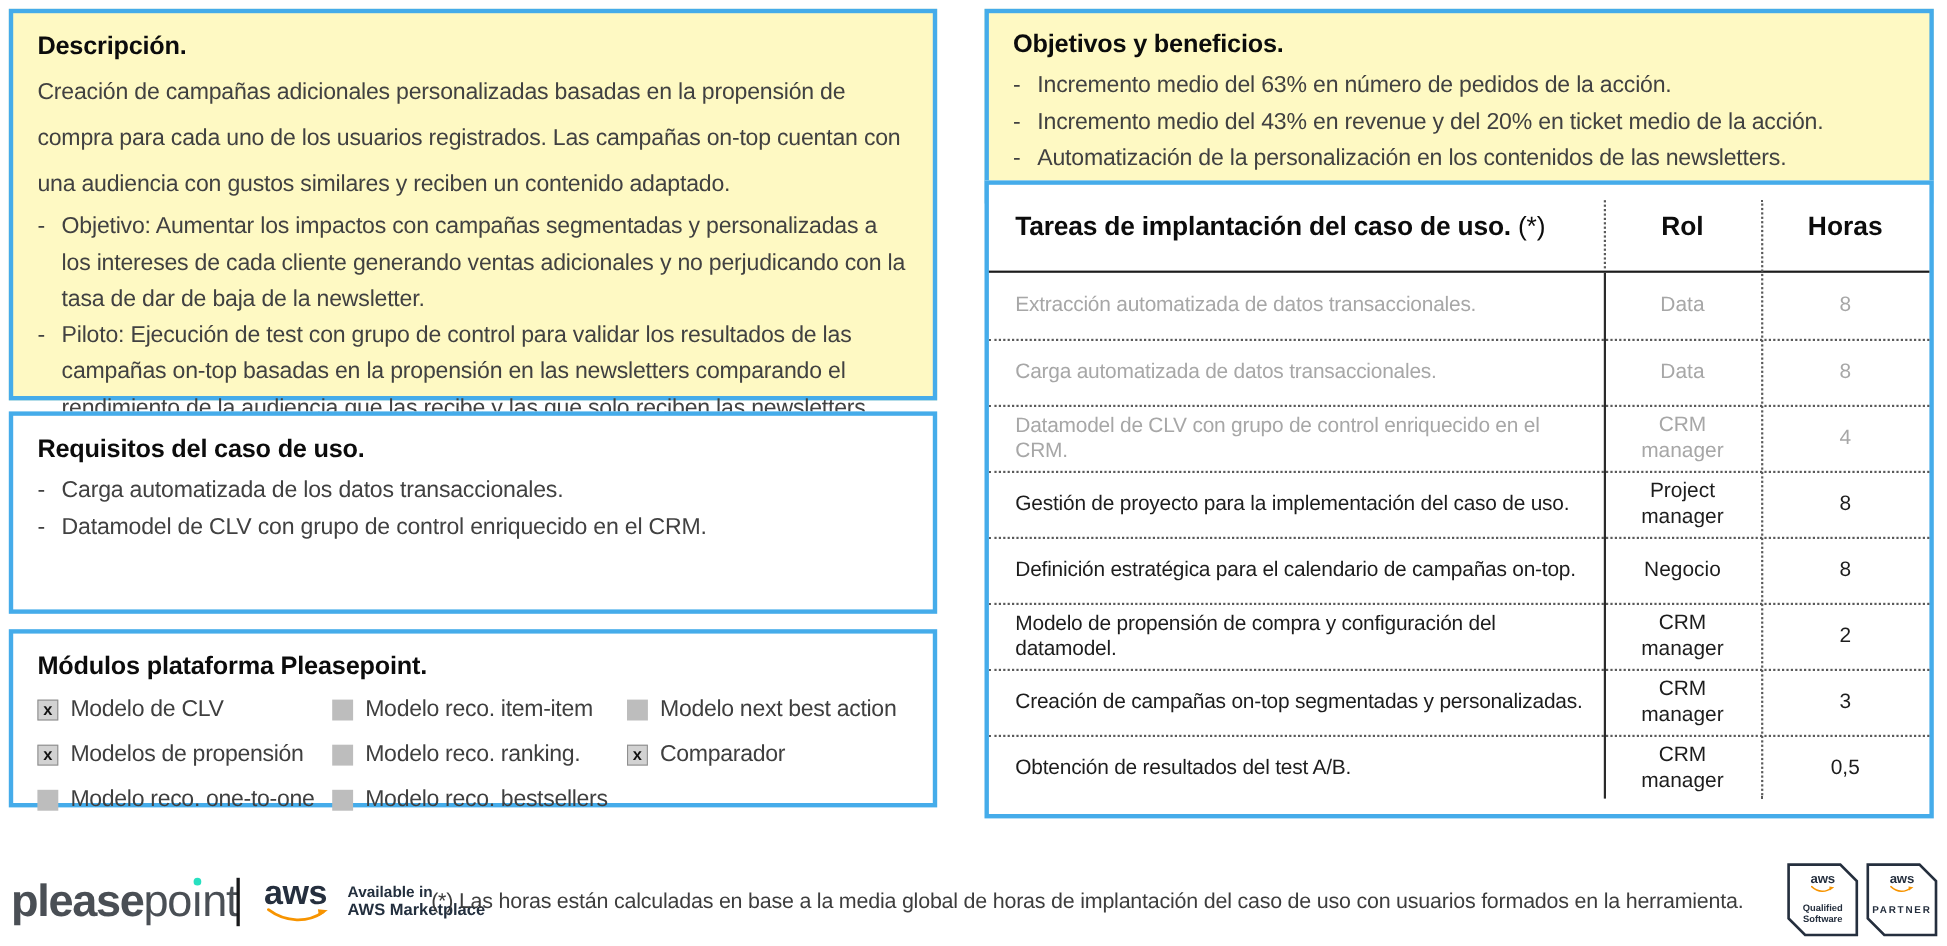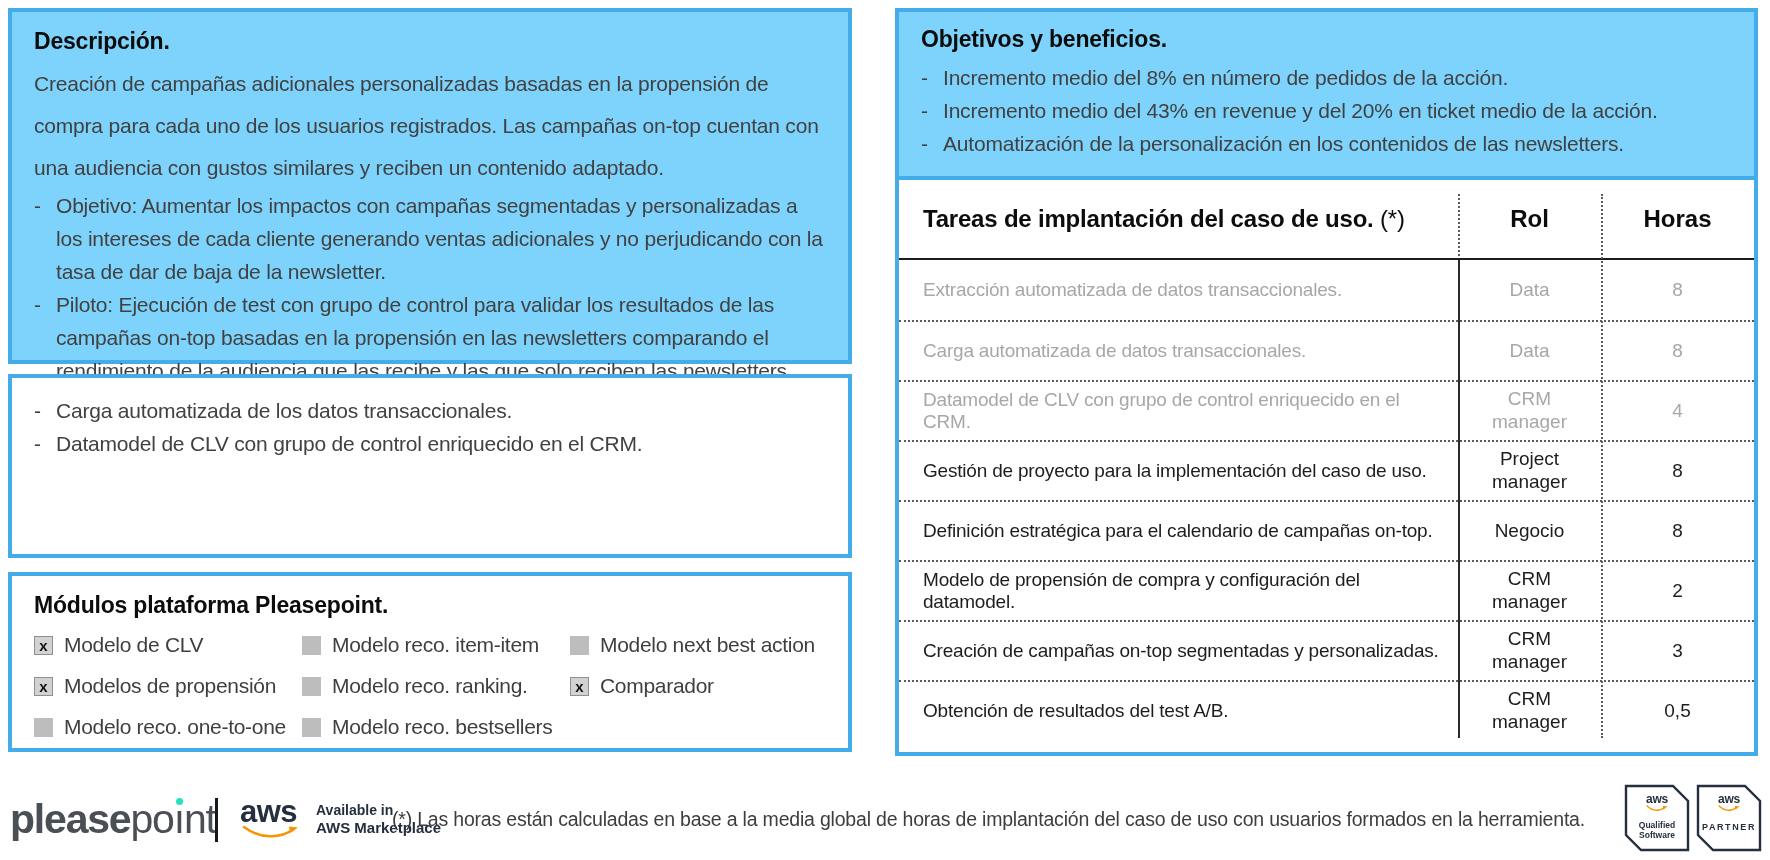--- a/index.html
+++ b/index.html
@@ -2,26 +2,26 @@
 <html><head>
 <meta charset="utf-8">
 <style>
   * { margin:0; padding:0; box-sizing:border-box; }
   html,body { background:#ffffff; }
   body { font-family:"Liberation Sans","DejaVu Sans",sans-serif; }
   .canvas { position:relative; width:1770px; height:860px; background:#fff; overflow:hidden; }
 
   
   .box { position:absolute; border:4px solid #45ACEA; background:#fff; }
-  .box.filled { background:#7dd3fc; }
+  .box.filled { background:#fef9c3; }
   .box-desc  { left:8px;  top:8px;   width:844px; height:356px; padding:16px 22px; }
   .box-req   { left:8px;  top:374px; width:844px; height:184px; padding:16px 22px; }
-  .box-mod   { left:8px;  top:572px; width:844px; height:180px; padding:16px 22px; }
+  .box-mod   { left:8px;  top:572px; width:844px; height:162px; padding:16px 22px; }
   .box-obj   { left:895px; top:8px;  width:863px; height:177px; padding:14px 22px; }
-  .box-table { left:895px; top:176px; width:863px; height:580px; }
+  .box-table { left:895px; top:164px; width:863px; height:580px; }
 
   .title { font-size:23px; font-weight:700; color:#0c0c0c; letter-spacing:-0.2px; margin-bottom:8px; }
   .body-text { font-size:21px; color:#414141; line-height:42px; letter-spacing:-0.2px; }
   .bullets { margin-top:0; }
   .bullet { display:flex; font-size:21px; color:#414141; line-height:33px; letter-spacing:-0.2px; }
   .bullet .dash { flex:0 0 22px; }
   .bullet .btext { flex:1; }
 
   
   .mod-grid { margin-top:14px; display:grid; grid-template-columns:268px 268px 1fr; row-gap:17px; }
@@ -96,34 +96,35 @@
     <span class="btext">Piloto: Ejecución de test con grupo de control para validar los resultados de las campañas on-top basadas en la propensión en las newsletters comparando el rendimiento de la audiencia que las recibe y las que solo reciben las newsletters.</span>
   </div>
       </div>
   </section>
 
   <section class="box filled box-obj">
     <h2 class="title">Objetivos y beneficios.</h2>
     <div class="bullets">
         <div class="bullet">
     <span class="dash">-</span>
-    <span class="btext">Incremento medio del 8% en número de pedidos de la acción.</span>
+    <span class="btext">Incremento medio del 63% en número de pedidos de la acción.</span>
   </div>
         <div class="bullet">
     <span class="dash">-</span>
     <span class="btext">Incremento medio del 43% en revenue y del 20% en ticket medio de la acción.</span>
   </div>
         <div class="bullet">
     <span class="dash">-</span>
     <span class="btext">Automatización de la personalización en los contenidos de las newsletters.</span>
   </div>
       </div>
   </section>
 
   <section class="box box-req">
+    <h2 class="title">Requisitos del caso de uso.</h2>
     <div class="bullets">
         <div class="bullet">
     <span class="dash">-</span>
     <span class="btext">Carga automatizada de los datos transaccionales.</span>
   </div>
         <div class="bullet">
     <span class="dash">-</span>
     <span class="btext">Datamodel de CLV con grupo de control enriquecido en el CRM.</span>
   </div>
       </div>

